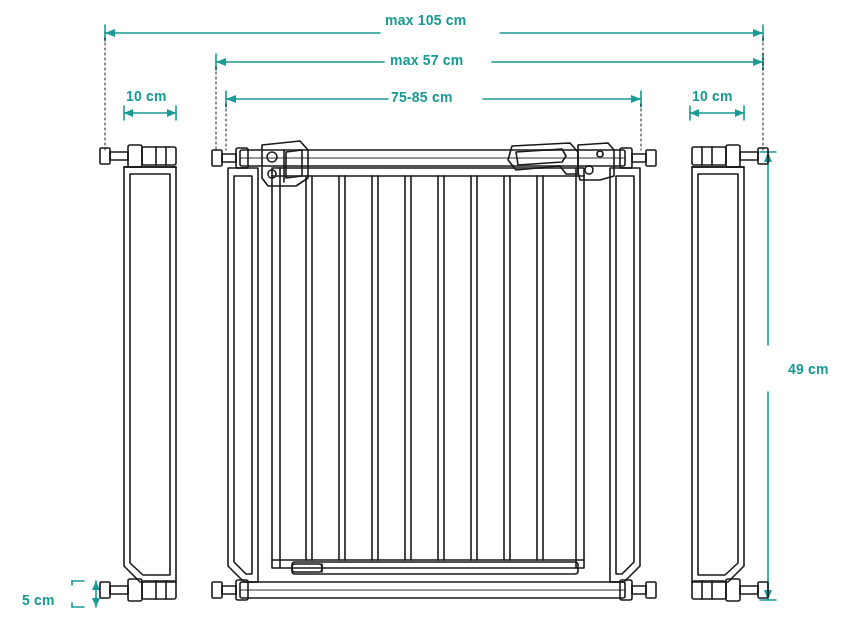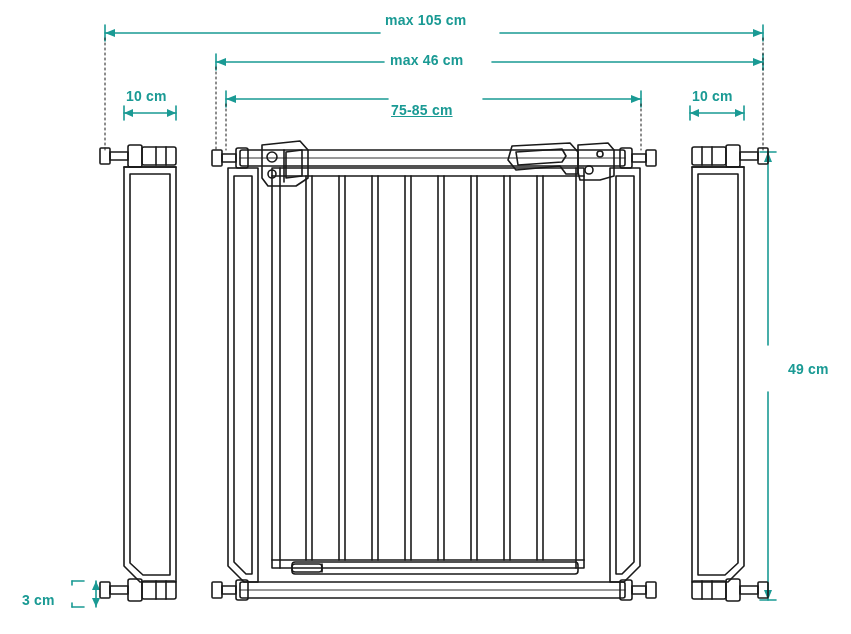--- a/index.html
+++ b/index.html
@@ -203,20 +203,20 @@
           <path d="M578,145 L608,143 L614,150 L614,176 L600,180 L580,180 L578,172 Z"></path>
           <circle cx="589" cy="170" r="4"></circle>
           <circle cx="600" cy="154" r="3"></circle>
         </g>
       </g>
 
     </g>
   </svg>
 
   <div class="dim-label" style="left:385px;top:12px;">max 105 cm</div>
-  <div class="dim-label" style="left:390px;top:52px;">max 46 cm</div>
-  <div class="dim-label" style="left:391px;top:102px;text-decoration:underline;">75-85 cm</div>
+  <div class="dim-label" style="left:390px;top:52px;">max 57 cm</div>
+  <div class="dim-label" style="left:391px;top:89px;">75-85 cm</div>
   <div class="dim-label" style="left:126px;top:88px;">10 cm</div>
   <div class="dim-label" style="left:692px;top:88px;">10 cm</div>
   <div class="dim-label" style="left:788px;top:361px;">49 cm</div>
-  <div class="dim-label" style="left:22px;top:592px;">3 cm</div>
+  <div class="dim-label" style="left:22px;top:592px;">5 cm</div>
 
 </div>
 
 </body></html>

